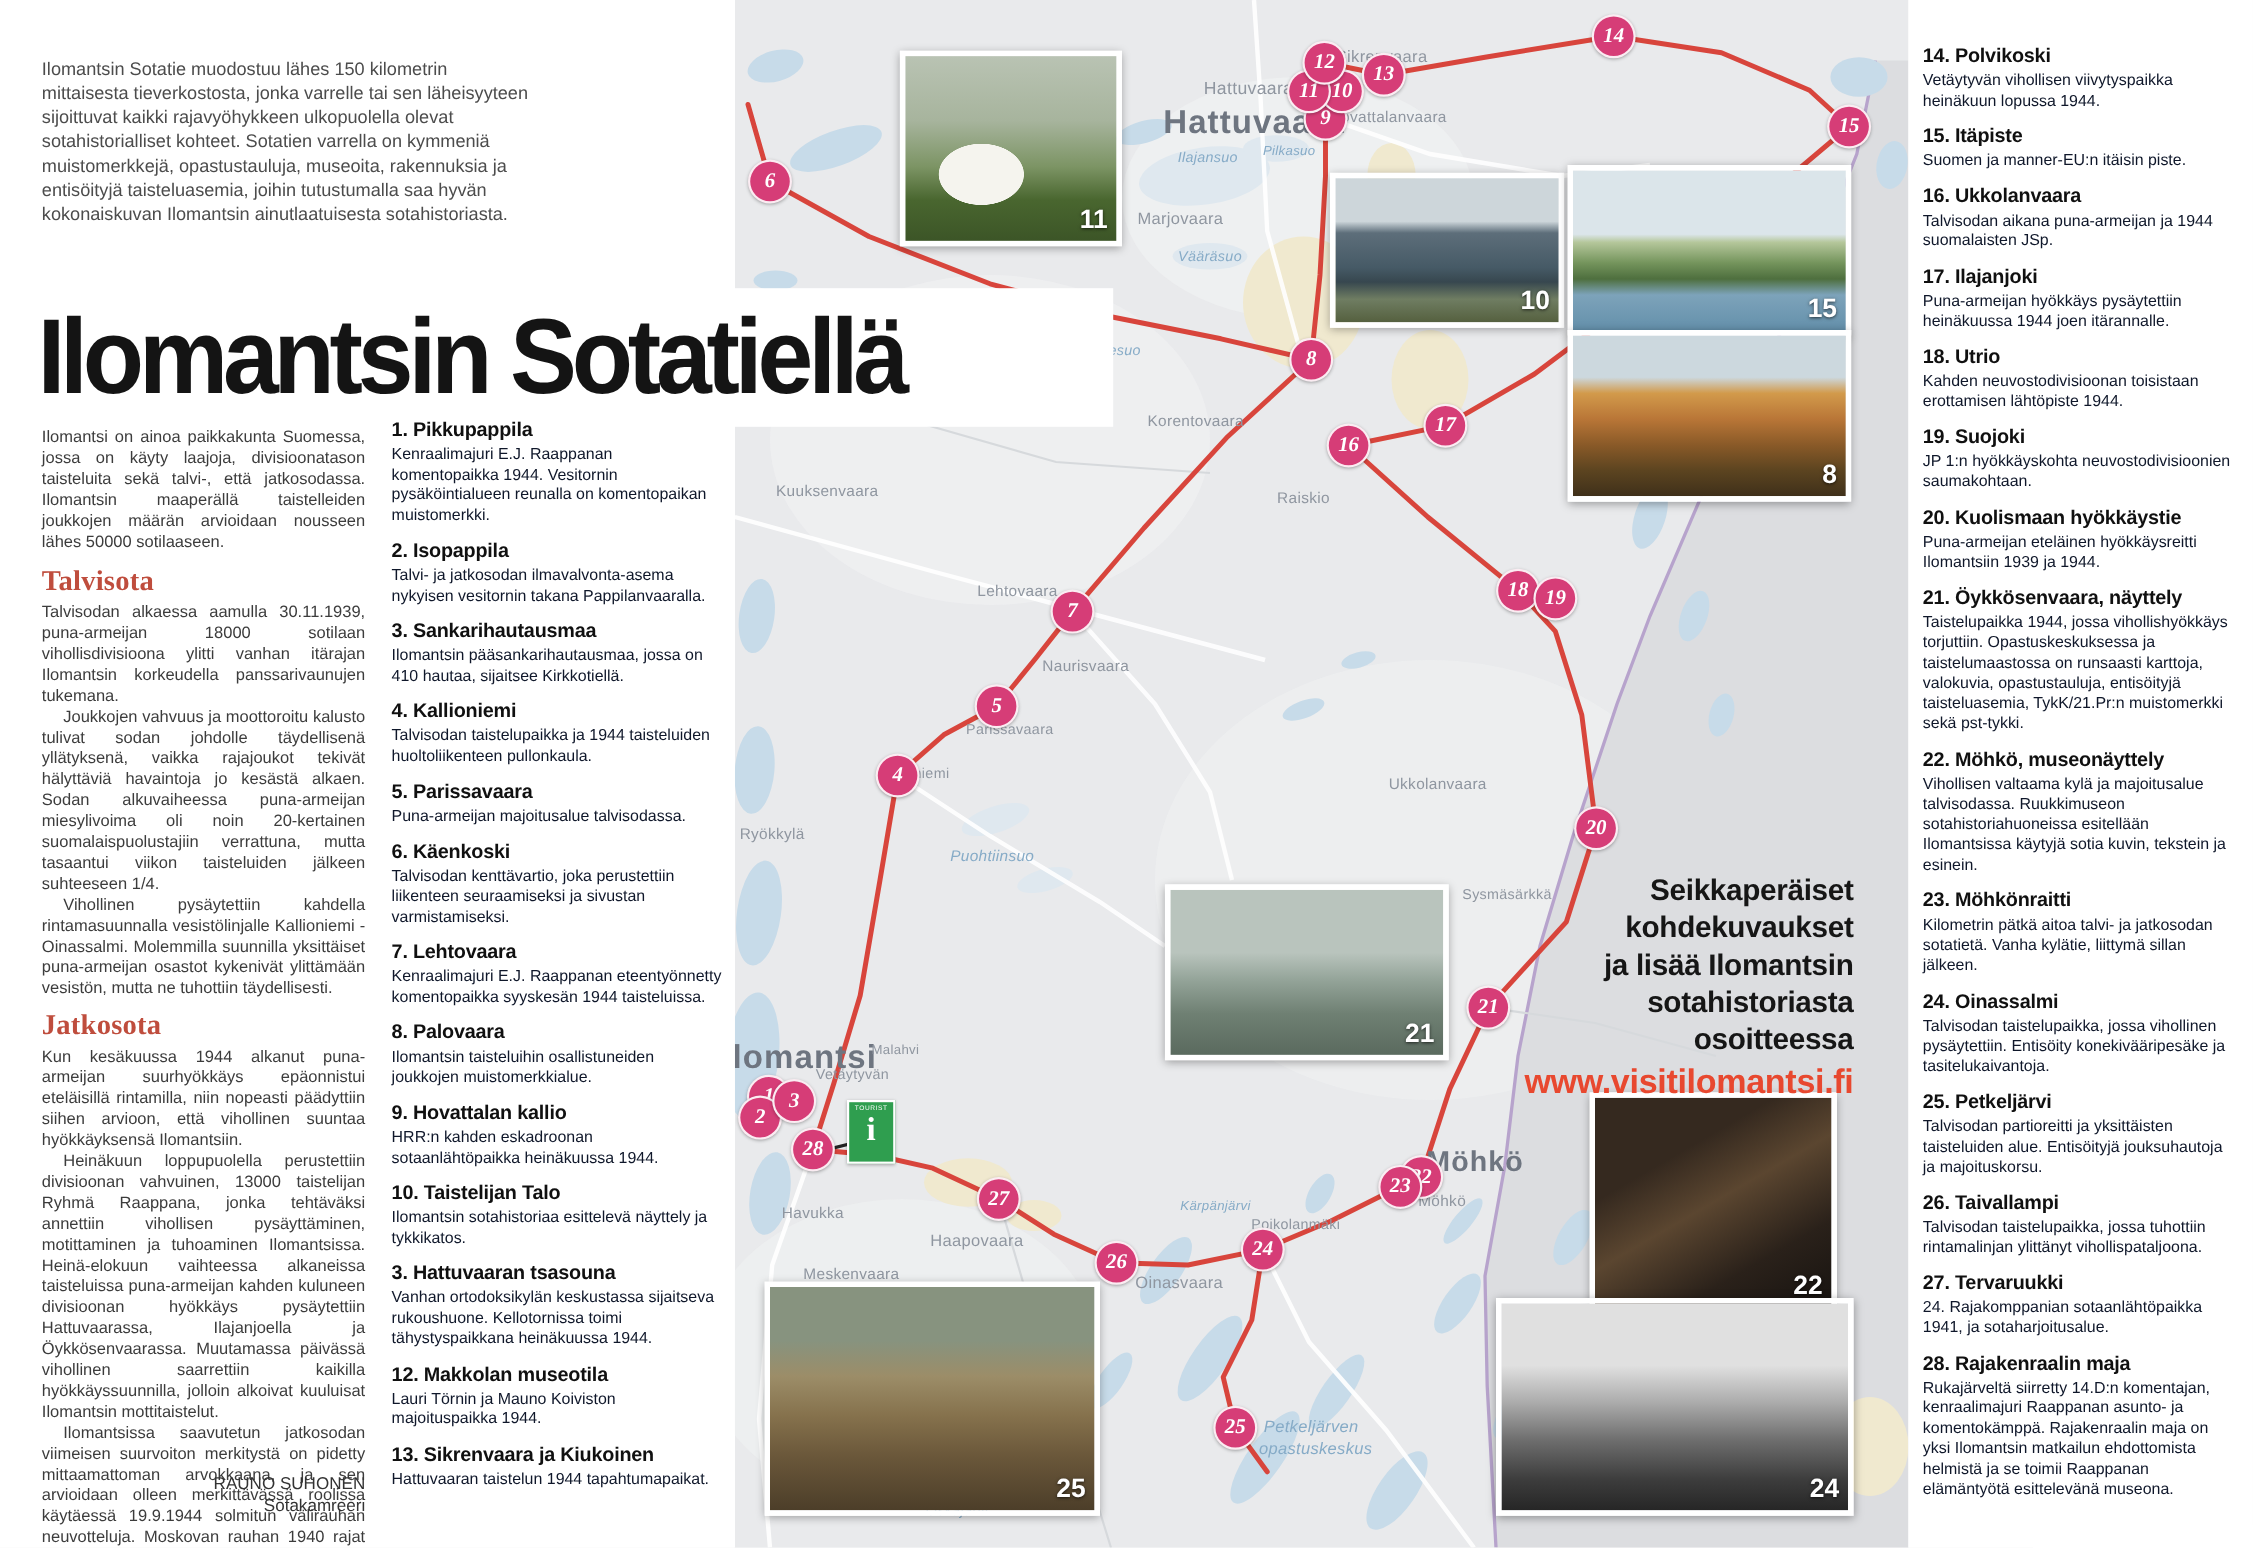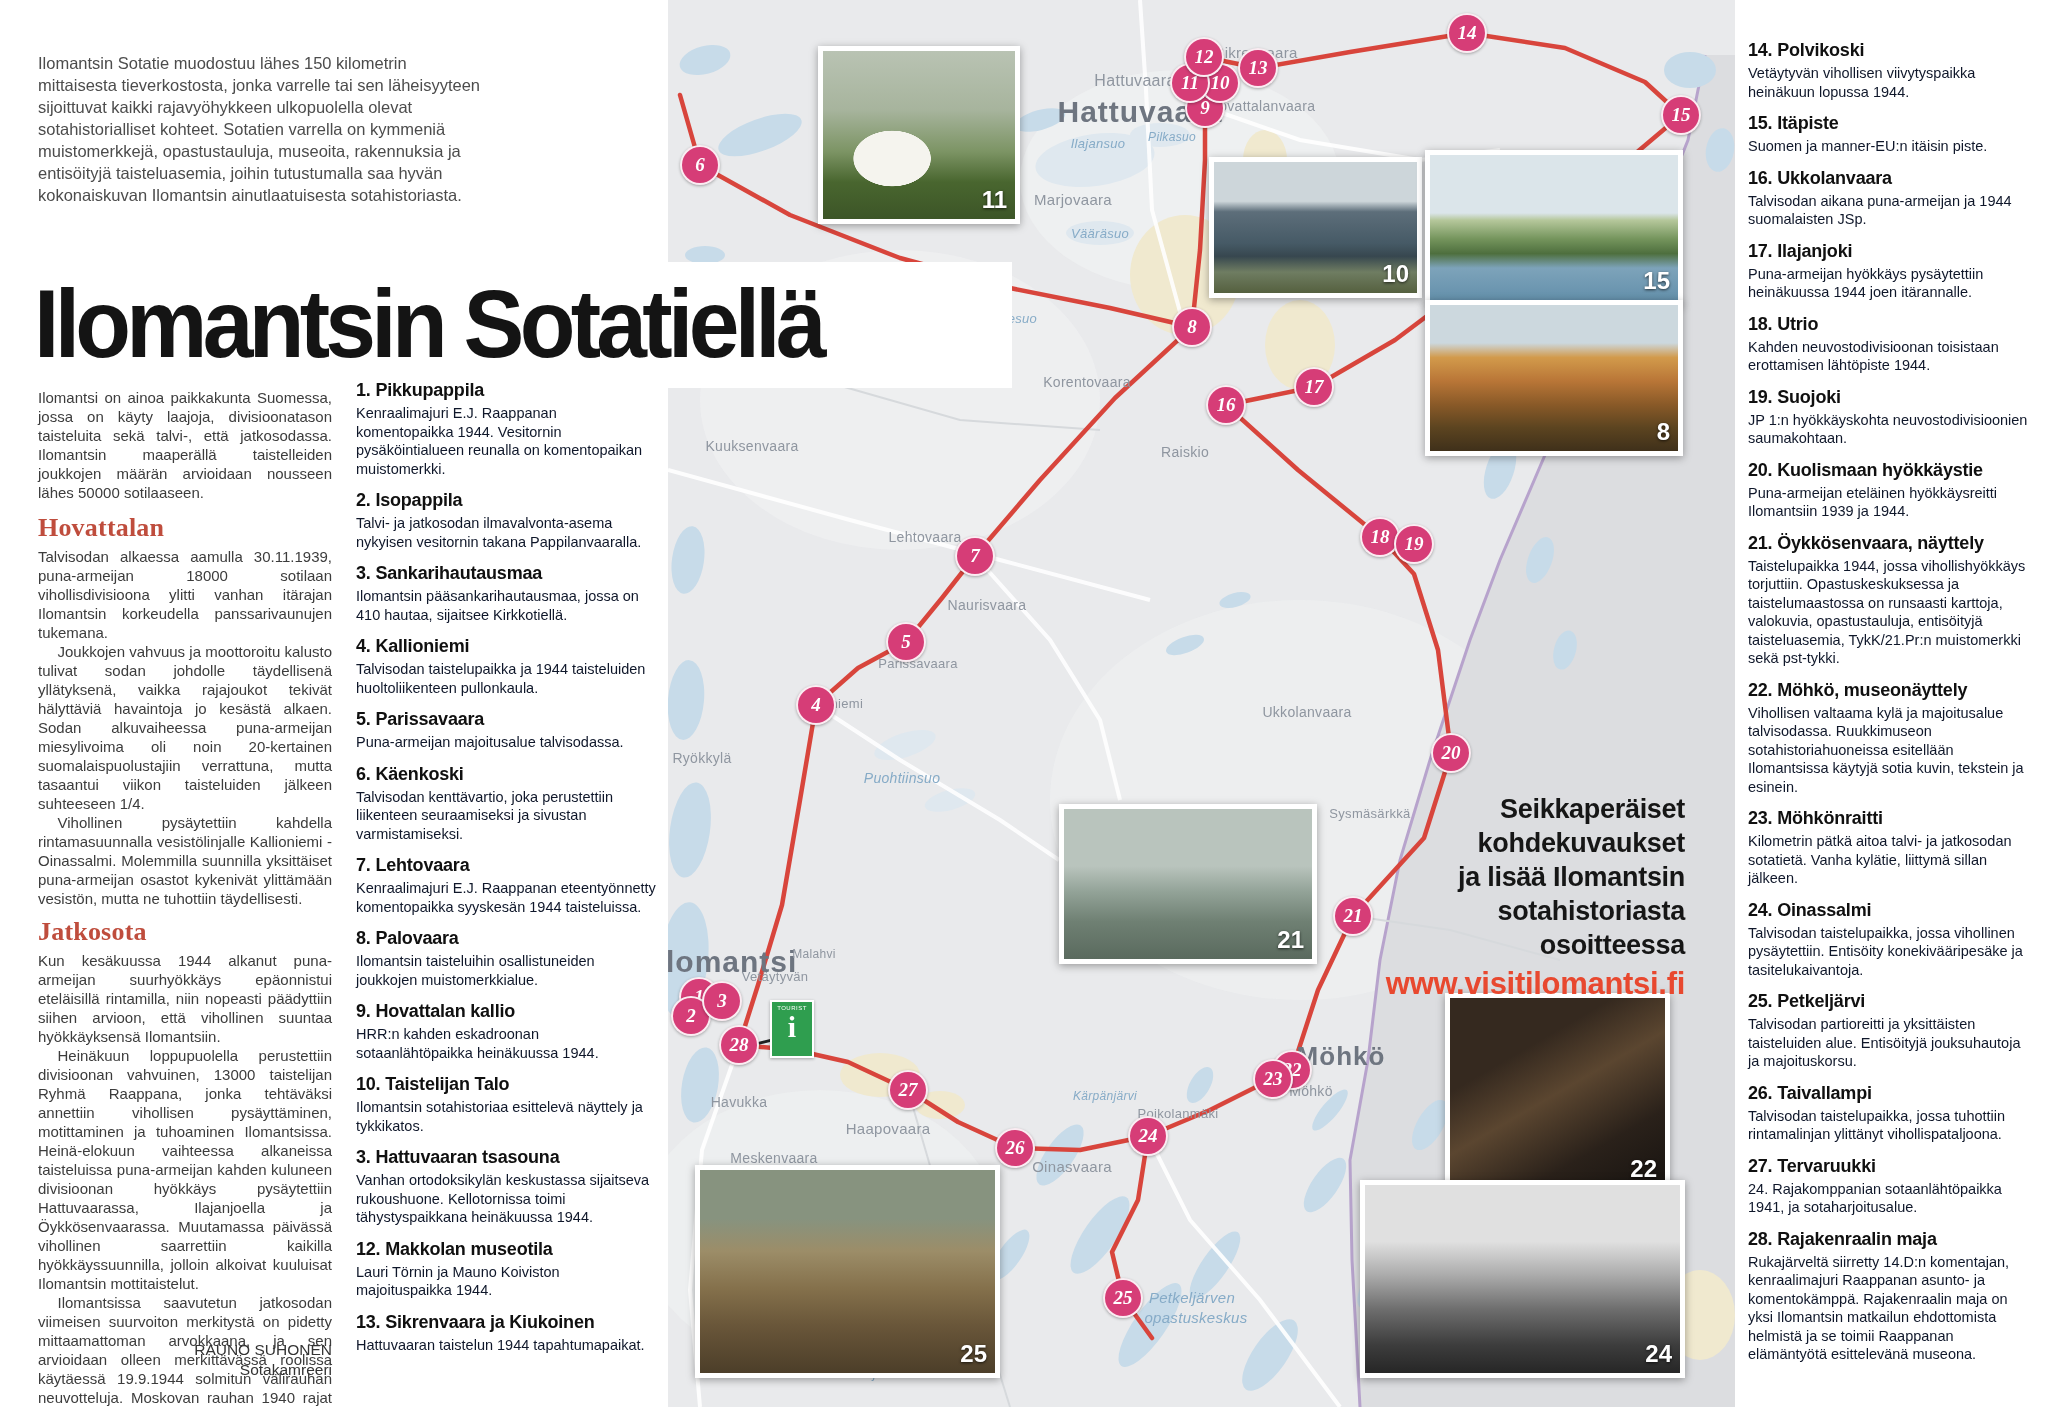--- a/index.html
+++ b/index.html
@@ -264,21 +264,21 @@
 </div>
 
 <div class="band-title"></div>
 <div class="panel-left"></div>
 <div class="panel-right"></div>
 
 <div class="intro">Ilomantsin Sotatie muodostuu lähes 150 kilometrin mittaisesta tieverkostosta, jonka varrelle tai sen läheisyyteen sijoittuvat kaikki rajavyöhykkeen ulkopuolella olevat sotahistorialliset kohteet. Sotatien varrella on kymmeniä muistomerkkejä, opastustauluja, museoita, rakennuksia ja entisöityjä taisteluasemia, joihin tutustumalla saa hyvän kokonaiskuvan Ilomantsin ainutlaatuisesta sotahistoriasta.</div>
 <div class="big-title">Ilomantsin Sotatiellä</div>
 <div class="left-body" id="left-body">
     <p>Ilomantsi on ainoa paikkakunta Suomessa, jossa on käyty laajoja, divisioonatason taisteluita sekä talvi-, että jatkosodassa. Ilomantsin maaperällä taistelleiden joukkojen määrän arvioidaan nousseen lähes 50000 sotilaaseen.</p>
-    <div class="sec-head first">Hovattalan</div>
+    <div class="sec-head first">Talvisota</div>
     <p>Talvisodan alkaessa aamulla 30.11.1939, puna-armeijan 18000 sotilaan vihollisdivisioona ylitti vanhan itärajan Ilomantsin korkeudella panssarivaunujen tukemana.</p>
     <p>Joukkojen vahvuus ja moottoroitu kalusto tulivat sodan johdolle täydellisenä yllätyksenä, vaikka rajajoukot tekivät hälyttäviä havaintoja jo kesästä alkaen. Sodan alkuvaiheessa puna-armeijan miesylivoima oli noin 20-kertainen suomalaispuolustajiin verrattuna, mutta tasaantui viikon taisteluiden jälkeen suhteeseen 1/4.</p>
     <p>Vihollinen pysäytettiin kahdella rintamasuunnalla vesistölinjalle Kallioniemi - Oinassalmi. Molemmilla suunnilla yksittäiset puna-armeijan osastot kykenivät ylittämään vesistön, mutta ne tuhottiin täydellisesti.</p>
     <div class="sec-head">Jatkosota</div>
     <p>Kun kesäkuussa 1944 alkanut puna-armeijan suurhyökkäys epäonnistui eteläisillä rintamilla, niin nopeasti päädyttiin siihen arvioon, että vihollinen suuntaa hyökkäyksensä Ilomantsiin.</p>
     <p>Heinäkuun loppupuolella perustettiin divisioonan vahvuinen, 13000 taistelijan Ryhmä Raappana, jonka tehtäväksi annettiin vihollisen pysäyttäminen, motittaminen ja tuhoaminen Ilomantsissa. Heinä-elokuun vaihteessa alkaneissa taisteluissa puna-armeijan kahden kuluneen divisioonan hyökkäys pysäytettiin Hattuvaarassa, Ilajanjoella ja Öykkösenvaarassa. Muutamassa päivässä vihollinen saarrettiin kaikilla hyökkäyssuunnilla, jolloin alkoivat kuuluisat Ilomantsin mottitaistelut.</p>
     <p>Ilomantsissa saavutetun jatkosodan viimeisen suurvoiton merkitystä on pidetty mittaamattoman arvokkaana, ja sen arvioidaan olleen merkittävässä roolissa käytäessä 19.9.1944 solmitun välirauhan neuvotteluja. Moskovan rauhan 1940 rajat jäivät tuolloin voimaan, ja Ilomantsi menetti kolmasosan pinta-alastaan Neuvostoliitolle.</p>
   </div>
 <div class="signature">
   <div>RAUNO SUHONEN</div>

